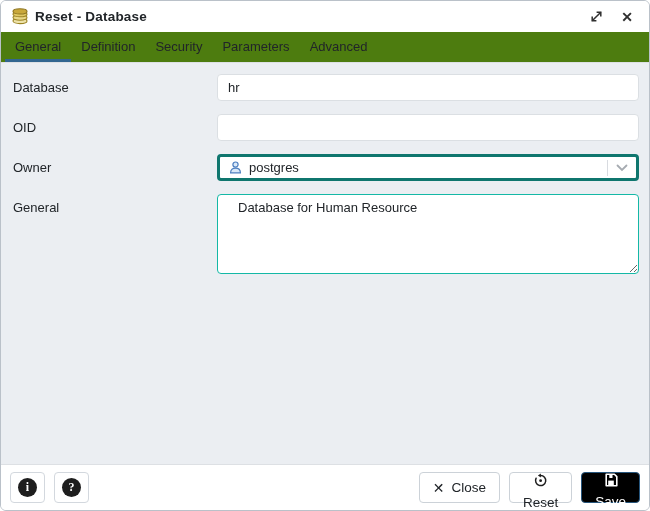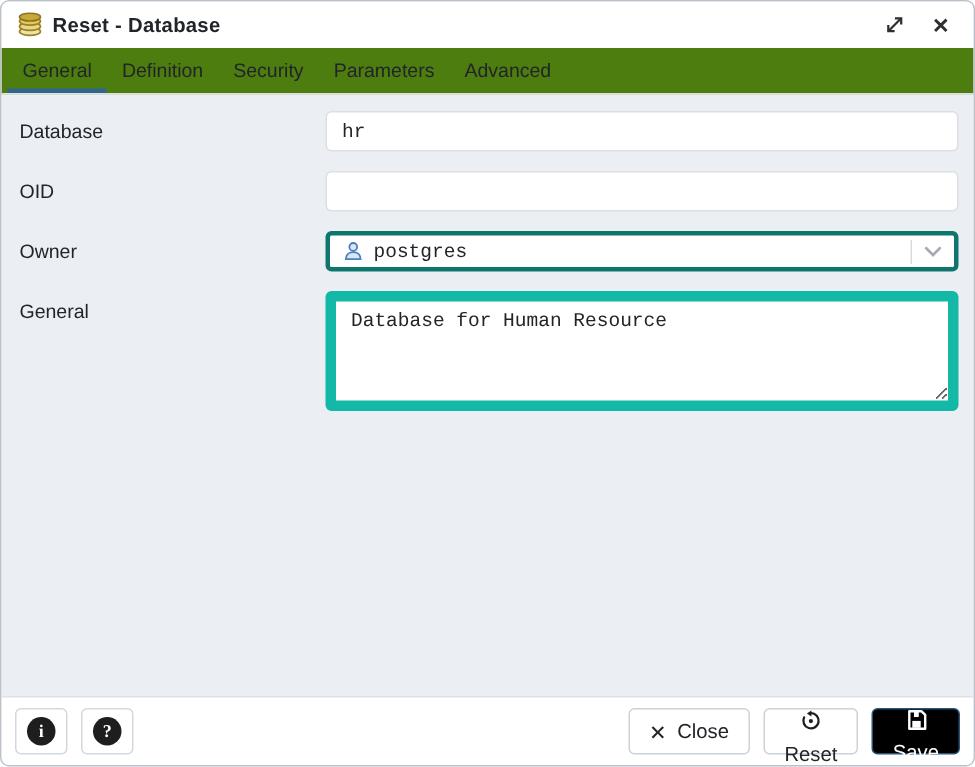--- a/index.html
+++ b/index.html
@@ -39,29 +39,29 @@
 
   
   .form-body {
     flex: 1; background: #ebeef2; padding: 11px 10px;
     display: flex; flex-direction: column; gap: 13px; overflow: hidden;
   }
   .form-row { display: flex; align-items: flex-start; gap: 48px; }
   .form-label {
     flex: none; width: 158px; font-size: 13px; padding: 6px 10px 0 2px; color: #212529;
   }
-  .field-wrap { flex: 1; min-width: 0; font-family: Liberation Mono, monospace; }
+  .field-wrap { flex: 1; min-width: 0; }
   .text-input {
     width: 100%; height: 27px; border: 1px solid #dbdfe3; border-radius: 4px;
     background: #fff; padding: 0 10px; font-family: inherit; font-size: 13px; color: #212529;
     outline: none;
   }
   .textarea-input {
-    width: 100%; height: 80px; border: 7px solid #14b8a6; border-radius: 4px;
-    background: #fff; padding: 5px 10px; font-family: inherit; font-size: 13px; color: #212529;
+    width: 100%; height: 80px; border: 1px solid #14b8a6; border-radius: 4px;
+    background: #fff; padding: 5px 20px; font-family: inherit; font-size: 13px; color: #212529;
     resize: both; outline: none;
   }
   .select-box {
     width: 100%; height: 27px; border: 3px solid #0f766e; border-radius: 4px;
     background: #fff; display: flex; align-items: center; padding: 0 8px; cursor: pointer;
   }
   .select-box .sel-value { font-size: 13px; margin-left: 6px; }
   .select-box .spacer { flex: 1; }
   .sel-sep { width: 1px; height: 16px; background: #d8dbe0; margin-right: 8px; }
 

